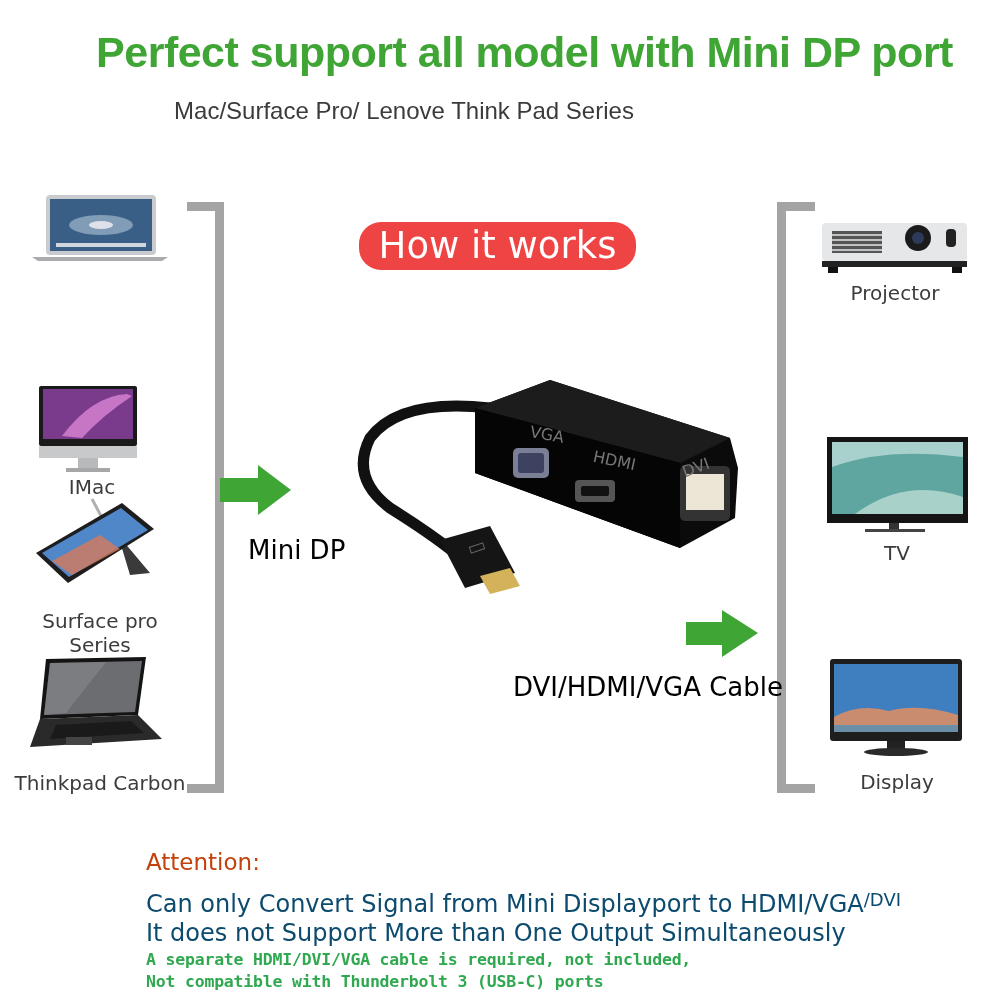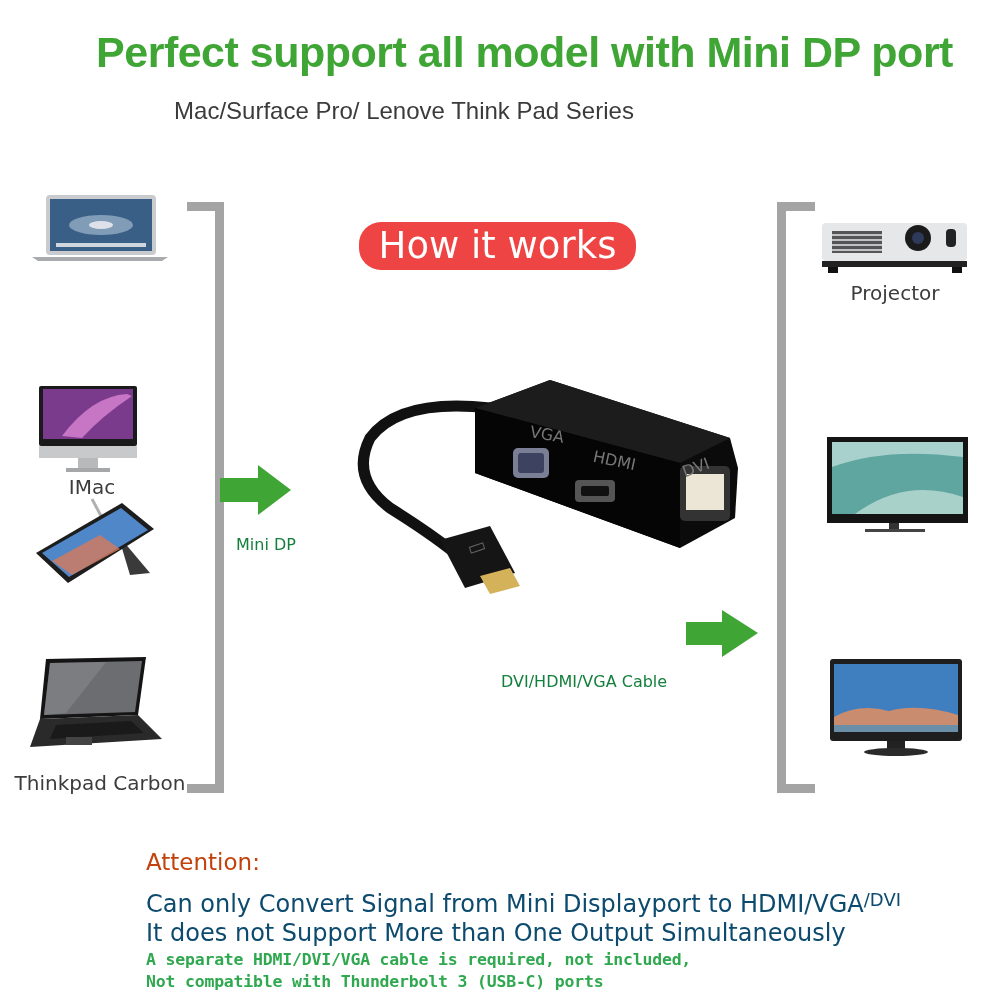--- a/index.html
+++ b/index.html
@@ -9,21 +9,21 @@
 
   .title { left: 0; width: 1001px; top: 28px; text-align: center; font-size: 43px; font-weight: bold; color: #3fa535; letter-spacing: -0.5px; font-family: "Liberation Sans", sans-serif; padding-left: 48px; }
   .subtitle { left: 0; width: 808px; top: 97px; text-align: center; font-size: 24px; color: #3b3b3b; font-family: "Liberation Sans", sans-serif; }
 
   .bracket { background: #a4a4a4; }
 
   .dev-label { font-size: 20px; color: #3c3c3c; text-align: center; font-family: "DejaVu Sans", sans-serif; }
 
   .pill { left: 359px; top: 222px; width: 277px; height: 48px; border-radius: 22px; background: #ef4444; color: #ffffff; font-size: 37px; line-height: 48px; text-align: center; font-family: "DejaVu Sans", sans-serif; }
 
-  .flow-label { font-size: 16px; color: #15803d; font-family: "DejaVu Sans", sans-serif; }
+  .flow-label { font-size: 26px; color: #000000; font-family: "DejaVu Sans", sans-serif; margin-left: 12px; }
 
   .attention { left: 146px; top: 849px; font-size: 23px; color: #c2410c; font-family: "DejaVu Sans", sans-serif; }
   .note { left: 146px; font-size: 24px; color: #0c4a6e; font-family: "DejaVu Sans", sans-serif; white-space: nowrap; }
   .note-sup { font-size: 18px; vertical-align: 6px; }
   .green-note { left: 146px; font-size: 16.5px; color: #2fa84f; font-weight: bold; font-family: "DejaVu Sans Mono", monospace; white-space: nowrap; letter-spacing: -0.2px; }
 </style>
 </head>
 <body>
 
 <div class="abs title">Perfect support all model with Mini DP port</div>
@@ -61,20 +61,21 @@
 </div>
 
 <div class="abs" style="left:30px;top:495px;width:140px;height:140px;">
   <svg width="140" height="90" viewBox="0 0 140 90" style="position:absolute;left:0;top:0;">
     <line x1="62" y1="4" x2="78" y2="34" stroke="#b0b0b0" stroke-width="3"></line>
     <path d="M88 40 L120 78 L100 80 Z" fill="#3a3a3a"></path>
     <path d="M6 58 L92 8 L124 34 L38 88 Z" fill="#1d1d1d"></path>
     <path d="M12 58 L91 13 L118 35 L39 82 Z" fill="#4f87c8"></path>
     <path d="M22 66 L70 40 L90 54 L42 80 Z" fill="#d67a5b" opacity="0.8"></path>
   </svg>
+  <div class="dev-label" style="position:absolute;left:-20px;width:180px;top:114px;">Surface pro Series</div>
 </div>
 
 <div class="abs" style="left:26px;top:655px;width:140px;height:140px;">
   <svg width="140" height="100" viewBox="0 0 140 100" style="position:absolute;left:0;top:0;">
     <path d="M20 4 L120 2 L112 60 L14 64 Z" fill="#141414"></path>
     <path d="M24 8 L116 6 L109 57 L18 60 Z" fill="#6b6d70"></path>
     <path d="M24 8 L80 7 L40 58 L18 60 Z" fill="#8c8e91" opacity="0.5"></path>
     <path d="M14 64 L112 60 L136 84 L4 92 Z" fill="#2a2a2a"></path>
     <path d="M30 70 L105 66 L118 78 L24 84 Z" fill="#1a1a1a"></path>
     <rect x="40" y="82" width="26" height="8" fill="#444"></rect>
@@ -143,31 +144,33 @@
 
 <div class="abs" style="left:825px;top:437px;width:145px;height:130px;">
   <svg width="145" height="100" viewBox="0 0 145 100" style="position:absolute;left:0;top:0;">
     <rect x="2" y="0" width="141" height="86" fill="#141414"></rect>
     <rect x="7" y="5" width="131" height="72" fill="#5fa6a0"></rect>
     <path d="M7 30 Q60 10 138 20 L138 5 L7 5 Z" fill="#c7e4df" opacity="0.7"></path>
     <path d="M30 77 Q80 40 138 60 L138 77 Z" fill="#d9efe4" opacity="0.6"></path>
     <rect x="64" y="86" width="10" height="6" fill="#333"></rect>
     <rect x="40" y="92" width="60" height="3" fill="#444"></rect>
   </svg>
+  <div class="dev-label" style="position:absolute;left:-18px;width:180px;top:104px;">TV</div>
 </div>
 
 <div class="abs" style="left:829px;top:659px;width:135px;height:140px;">
   <svg width="135" height="100" viewBox="0 0 135 100" style="position:absolute;left:0;top:0;">
     <rect x="1" y="0" width="132" height="82" rx="3" fill="#1e1e1e"></rect>
     <rect x="5" y="5" width="124" height="68" fill="#3f7fbf"></rect>
     <path d="M5 58 Q30 44 60 52 Q90 44 129 56 L129 73 L5 73 Z" fill="#c98c6e"></path>
     <rect x="5" y="66" width="124" height="7" fill="#6b8ea9"></rect>
     <rect x="58" y="82" width="18" height="8" fill="#222"></rect>
     <ellipse cx="67" cy="93" rx="32" ry="4" fill="#2a2a2a"></ellipse>
   </svg>
+  <div class="dev-label" style="position:absolute;left:-22px;width:180px;top:111px;">Display</div>
 </div>
 
 <div class="abs attention">Attention:</div>
 <div class="abs note" style="top:889px;">
   <span>Can only Convert Signal from Mini Displayport to HDMI/VGA</span><span class="note-sup">/DVI</span>
 </div>
 <div class="abs note" style="top:919px;">It does not Support More than One Output Simultaneously</div>
 <div class="abs green-note" style="top:950px;">A separate HDMI/DVI/VGA cable is required, not included,</div>
 <div class="abs green-note" style="top:972px;">Not compatible with Thunderbolt 3 (USB-C) ports</div>
 

